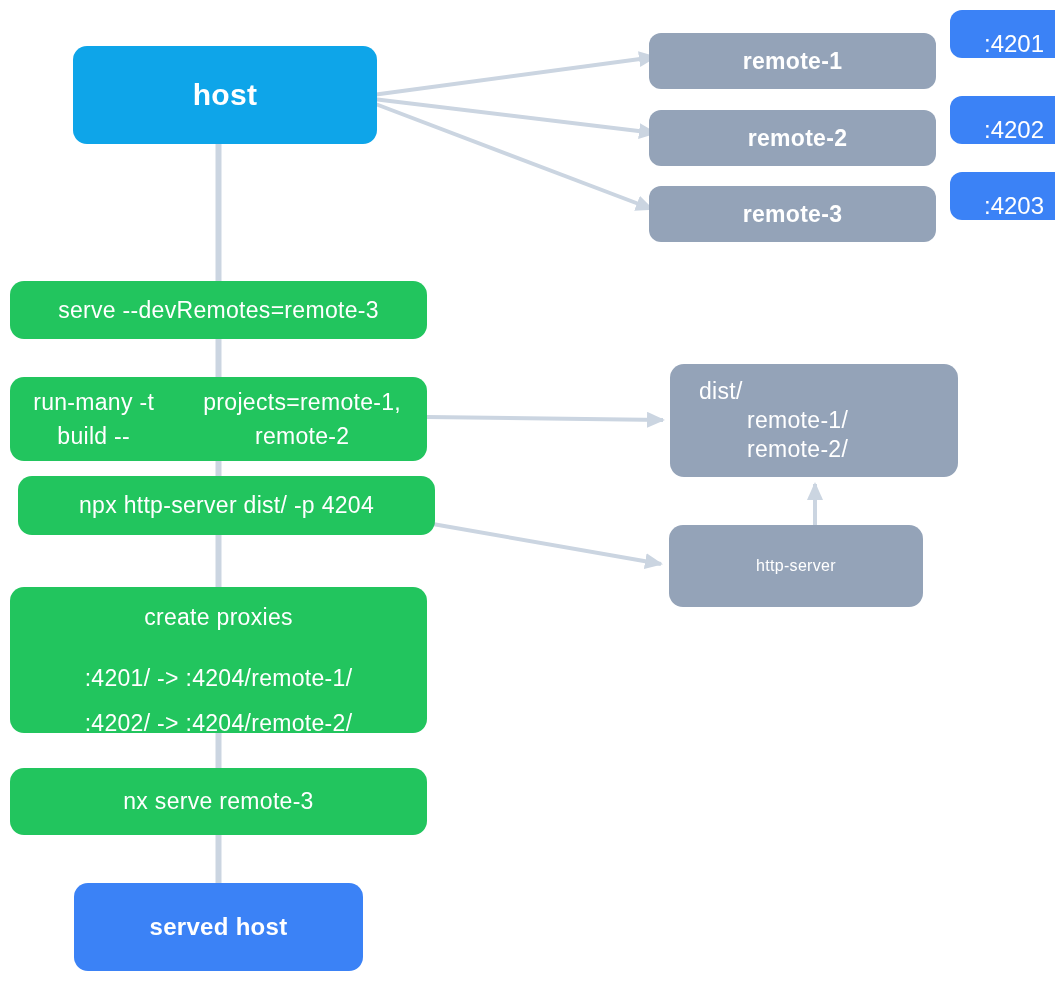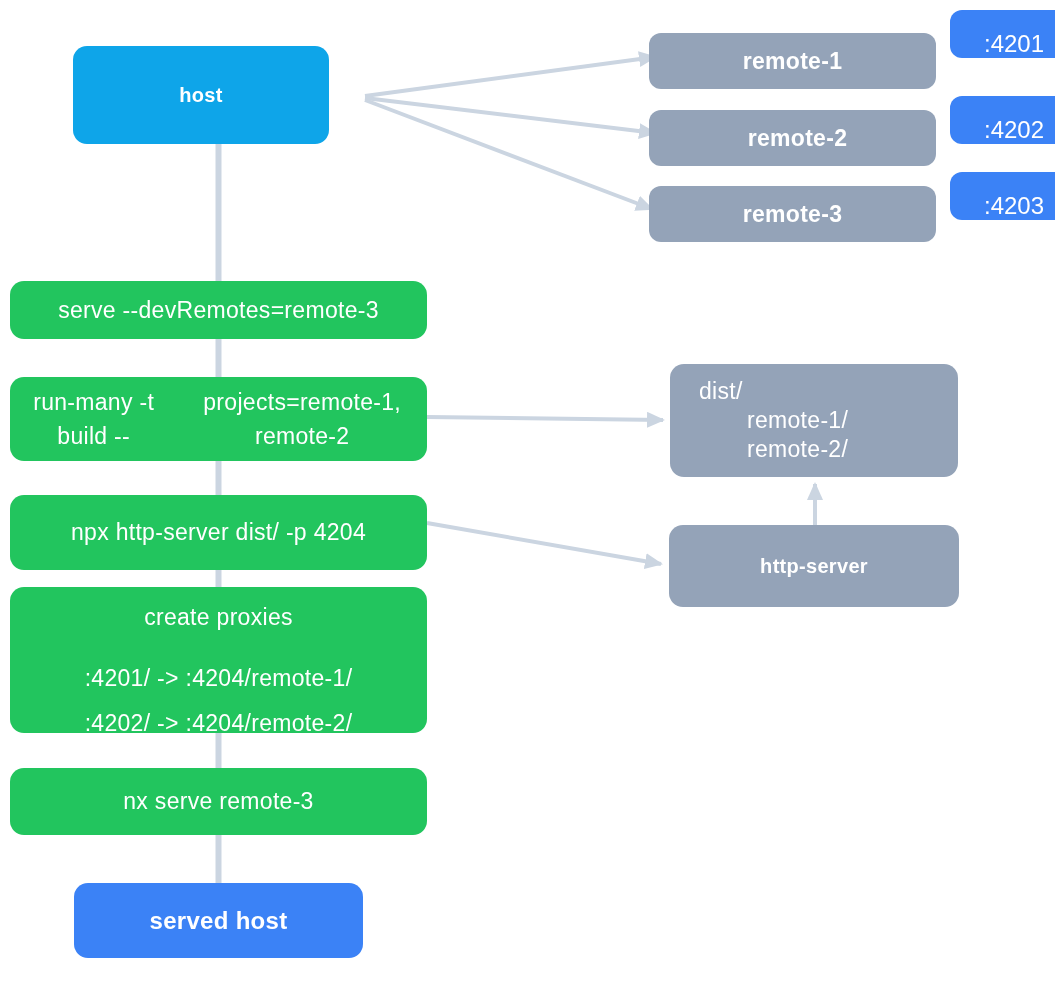--- a/index.html
+++ b/index.html
@@ -41,23 +41,23 @@
     color: var(--text);
     display: flex;
     align-items: center;
     justify-content: center;
     text-align: center;
     font-size: 23px;
     letter-spacing: 0.3px;
     box-sizing: border-box;
   }
   .node-host {
-    left: 73px; top: 46px; width: 256px; height: 98px;
+    left: 73px; top: 46px; width: 304px; height: 98px;
     background: var(--host-blue);
-    font-weight: bold; font-size: 20px;
+    font-weight: bold; font-size: 30px;
   }
   .remote-node {
     left: 649px; width: 287px; height: 56px;
     background: var(--slate);
     font-weight: bold;
     border-radius: 12px;
   }
   .remote-1 { top: 33px; }
   .remote-2 { top: 110px; padding-left: 10px; }
   .remote-3 { top: 186px; }
@@ -73,41 +73,41 @@
   }
   .port-1 { top: 10px; }
   .port-2 { top: 96px; }
   .port-3 { top: 172px; }
   .step {
     left: 10px; width: 417px;
     background: var(--green);
   }
   .step-serve   { top: 281px; height: 58px; }
   .step-build   { top: 377px; height: 84px; flex-direction: row; line-height: 34px; }
-  .step-npx     { top: 495px; height: 75px; }
+  .step-npx     { top: 476px; height: 59px; margin-left: 8px; }
   .step-proxies { top: 587px; height: 146px; flex-direction: column; justify-content: flex-start; padding-top: 16px; line-height: 29px; gap: 16px; }
   .step-nx      { top: 768px; height: 67px; }
   .proxies-spacer { height: 42px; }
   .node-dist {
     left: 670px; top: 364px; width: 288px; height: 113px;
     background: var(--slate);
     flex-direction: column;
     align-items: flex-start;
     text-align: center;
     padding-left: 29px;
     line-height: 29px;
   }
   .dist-indent { padding-left: 48px; }
   .node-http-server {
-    left: 669px; top: 525px; width: 290px; height: 82px;
+    left: 669px; top: 525px; width: 254px; height: 82px;
     background: var(--slate);
-    font-weight: bold; font-size: 20px;
+    font-weight: normal; font-size: 16px;
   }
   .node-served-host {
-    left: 74px; top: 883px; width: 289px; height: 75px;
+    left: 74px; top: 883px; width: 289px; height: 88px;
     background: var(--accent-blue);
     font-weight: bold; font-size: 24px;
   }
 </style>
 </head>
 <body>
 
 <div class="canvas">
 
   <svg class="arrow-layer" viewBox="0 0 1055 991" xmlns="http://www.w3.org/2000/svg">

